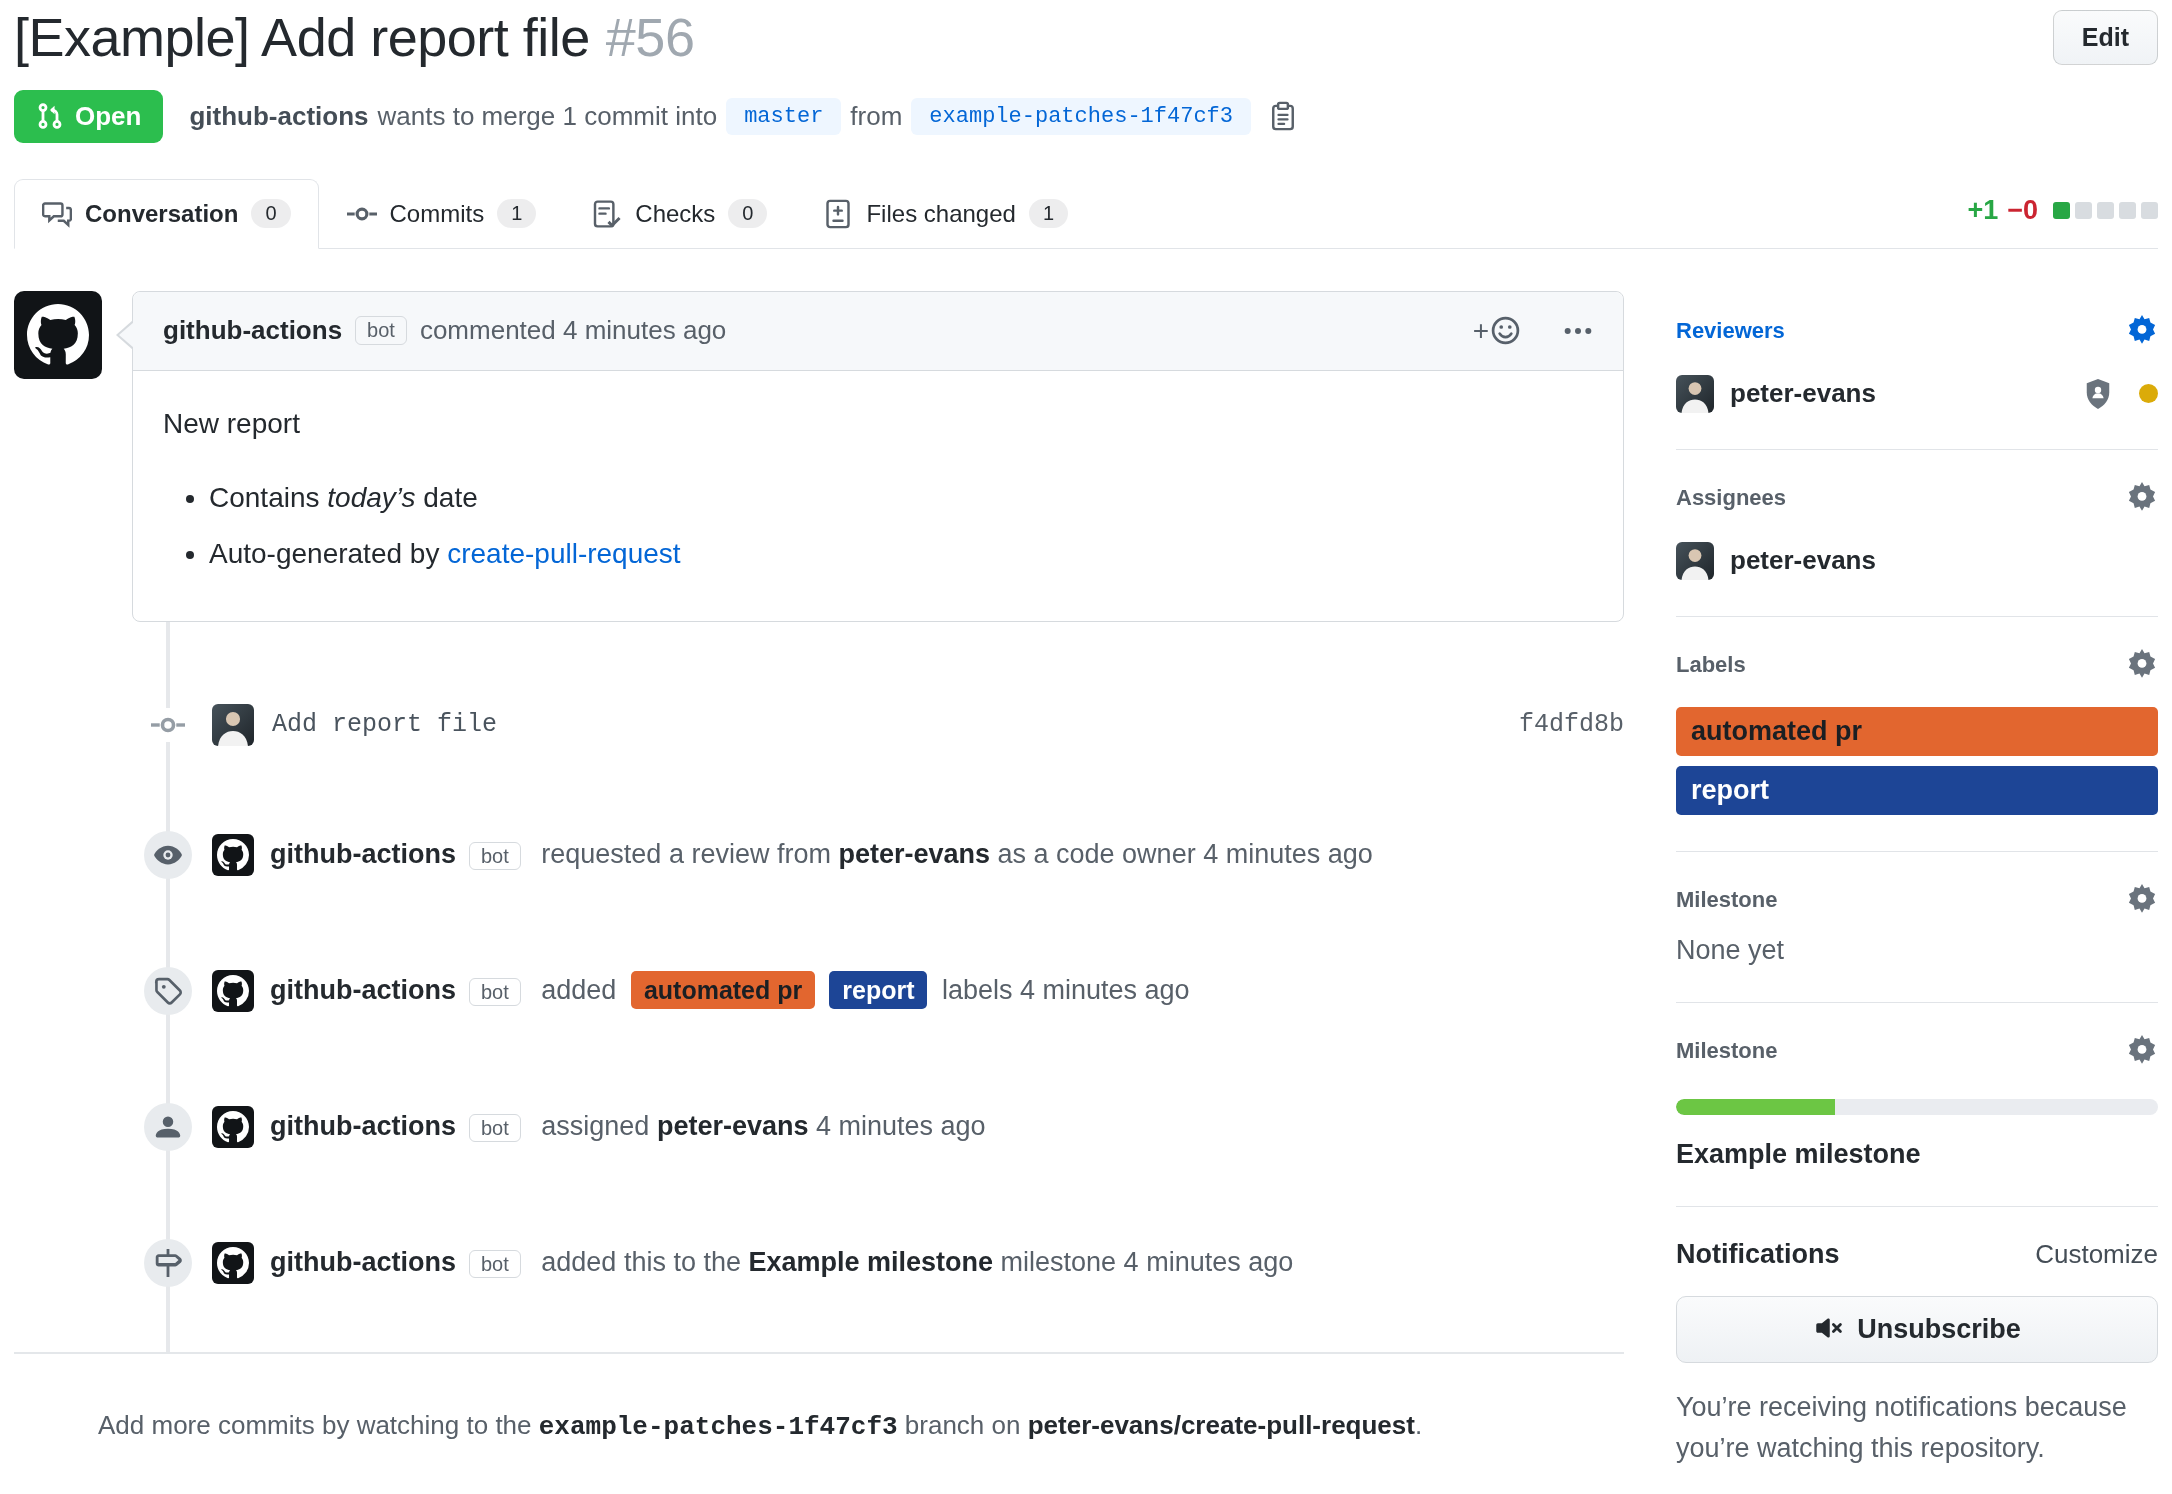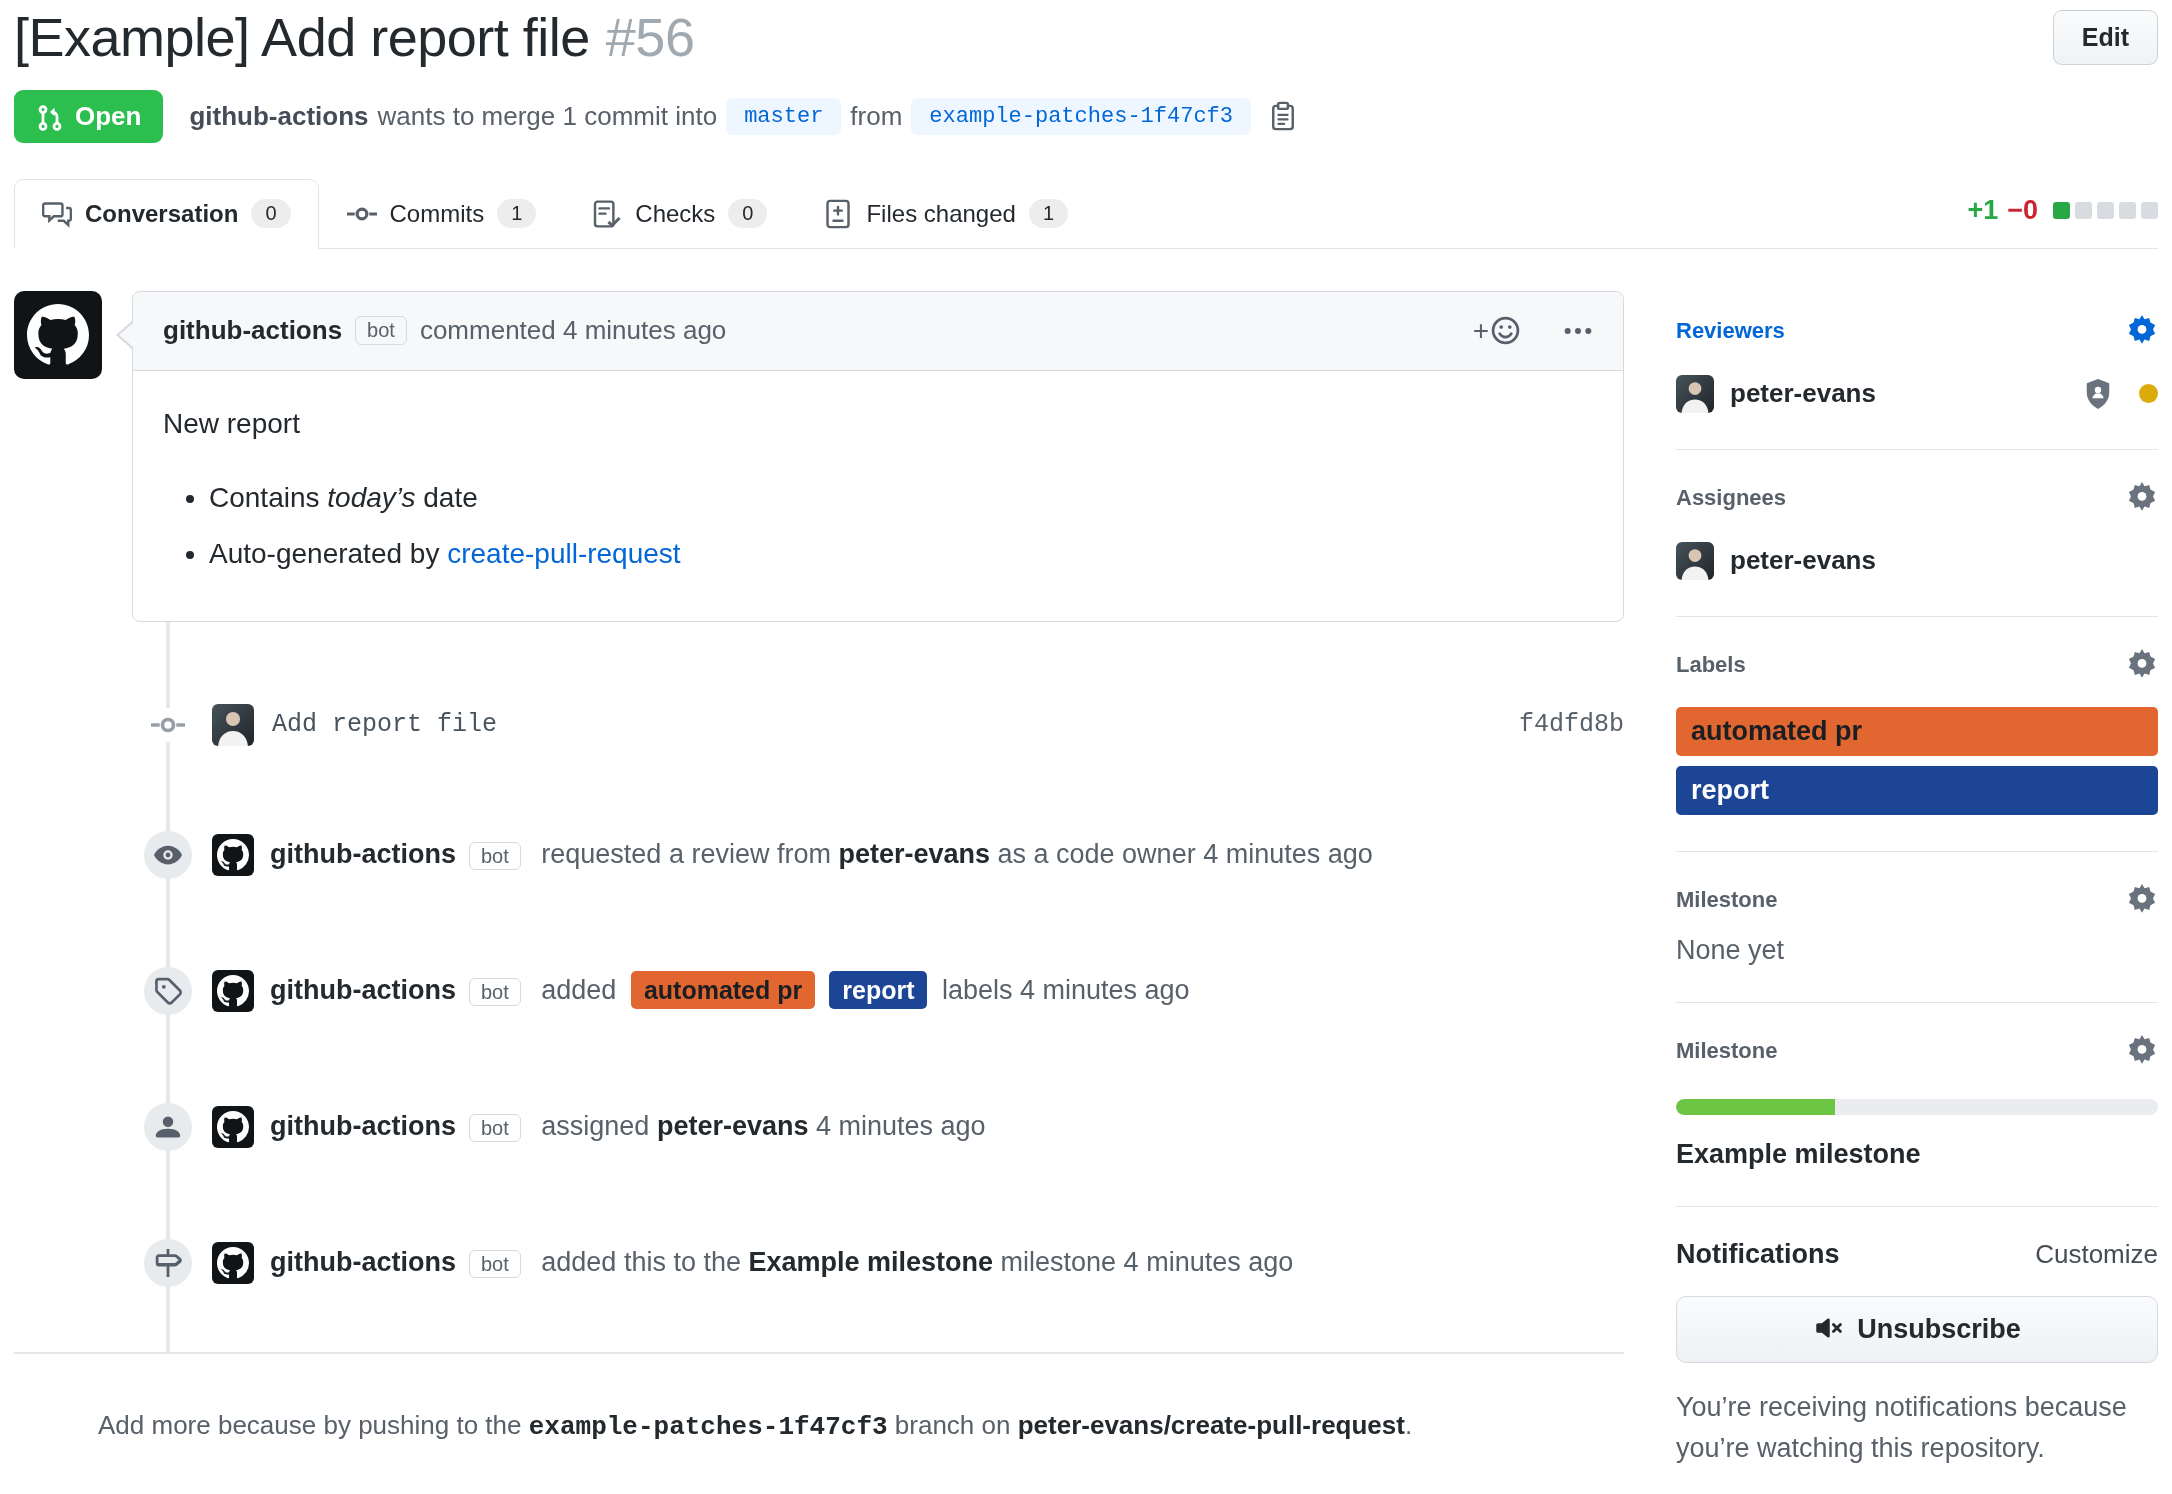--- a/index.html
+++ b/index.html
@@ -10,21 +10,21 @@
 
   
   .title-row{display:flex;align-items:flex-start;}
   h1{margin:0;font-size:54px;font-weight:400;line-height:1.25;letter-spacing:-0.5px}
   .issue-number{color:#a0a8b0;margin-left:16px}
   .edit-btn{margin-left:auto;margin-top:6px;flex:none;cursor:pointer;
     font-size:25px;font-weight:700;color:#24292e;
     background:linear-gradient(#fafbfc,#f0f3f6);
     border:1px solid rgba(27,31,35,.18);border-radius:9px;padding:12px 28px}
   .meta-row{display:flex;align-items:center;margin-top:18px}
-  .state{display:inline-flex;align-items:flex-end;gap:11px;background:var(--open-bg,#2cbe4e);
+  .state{display:inline-flex;align-items:center;gap:11px;background:var(--open-bg,#2cbe4e);
     color:#fff;font-weight:700;font-size:26px;padding:11px 22px;border-radius:9px}
   .meta-text{font-size:26px;color:#586069;margin-left:26px;display:flex;align-items:center;flex-wrap:wrap;gap:0 9px}
   .meta-author{font-weight:700;color:#444d56}
   .branch{font-family:"Liberation Mono","DejaVu Sans Mono",monospace;font-size:22px;
     color:var(--link,#0366d6);background:#eef6ff;padding:6px 18px;border-radius:6px}
   .copy-icon{color:#586069;margin-left:8px;cursor:pointer}
 
   
   .tabnav{margin-top:36px;display:flex;align-items:flex-end;border-bottom:1px solid #e1e4e8;}
   .tab{display:flex;align-items:center;gap:13px;padding:19px 27px;font-size:24px;color:#24292e;
@@ -385,21 +385,21 @@
           <span class="avatar-sm avatar-bot">
               <svg width="32" height="32">
                 <use href="#i-octocat"></use>
               </svg>
             </span>
           <span><span class="evt-author">github-actions</span><span class="bot-badge">bot</span><span> added this to the </span><b>Example milestone</b><span> milestone 4 minutes ago</span></span>
         </div>
       </div>
 
       <div class="main-footer">
-        <span>Add more because by pushing to the </span><span class="footer-branch">example-patches-1f47cf3</span><span> branch on </span><b>peter-evans/create-pull-request</b><span>.</span>
+        <span>Add more commits by watching to the </span><span class="footer-branch">example-patches-1f47cf3</span><span> branch on </span><b>peter-evans/create-pull-request</b><span>.</span>
       </div>
     </div>
 
     <aside class="sidebar">
 
       <section class="side-section">
         <div class="side-head link-style">
           <span>Reviewers</span>
           <span class="gear">
               <svg width="32" height="32">

